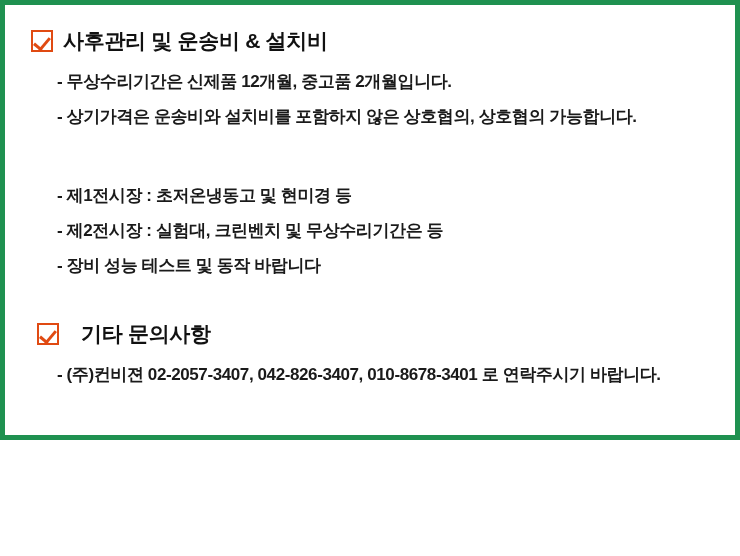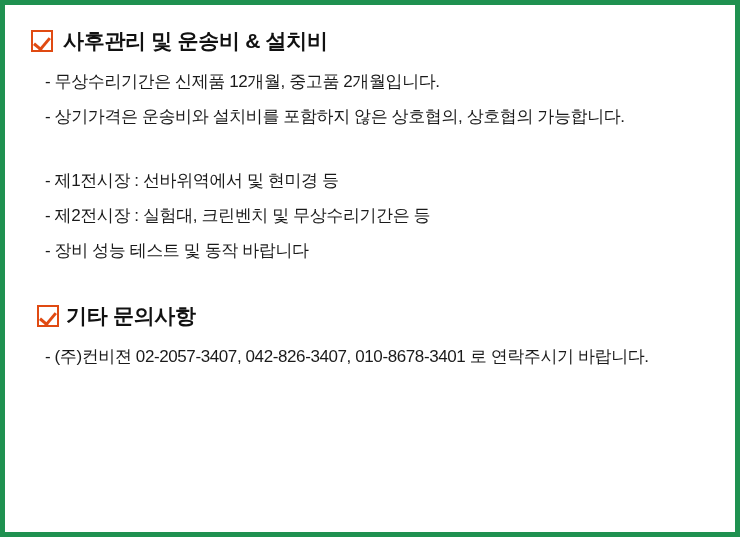--- a/index.html
+++ b/index.html
@@ -9,21 +9,21 @@
   body {
     width: 740px;
     height: 556px;
     background: #ffffff;
     font-family: "Liberation Sans", sans-serif;
     overflow: hidden;
   }
   .page {
     box-sizing: border-box;
     width: 740px;
-    height: 537px;
+    height: 440px;
     border: 5px solid #1f9150;
     background: #ffffff;
     padding: 22px 26px 10px 26px;
   }
   .section {
     margin-bottom: 6px;
   }
   .sec-head {
     display: flex;
     align-items: center;
@@ -51,27 +51,28 @@
     transform: rotate(40deg);
   }
   .sec-title {
     font-size: 21px;
     font-weight: bold;
     color: #111111;
     letter-spacing: -0.3px;
     white-space: nowrap;
   }
   .sec-head.indent-icon {
-    gap: 7px;
+    gap: 22px;
     padding-left: 6px;
   }
   ul.lines {
     list-style: none;
-    margin: 0;
+    margin: 12px;
     padding: 0 0 0 14px;
+    font-weight: bold;
   }
   ul.lines li {
     font-size: 17px;
     color: #1a1a1a;
     line-height: 1.55;
     margin-bottom: 9px;
     letter-spacing: -0.4px;
     white-space: nowrap;
   }
   .spacer-md { height: 28px; }
@@ -89,21 +90,21 @@
     <ul class="lines">
       <li>- 무상수리기간은 신제품 12개월, 중고품 2개월입니다.</li>
       <li>- 상기가격은 운송비와 설치비를 포함하지 않은 상호협의, 상호협의 가능합니다.</li>
     </ul>
   </div>
 
   <div class="spacer-md"></div>
 
   <div class="section">
     <ul class="lines">
-      <li>- 제1전시장 : 선바위역에서 및 현미경 등</li>
+      <li>- 제1전시장 : 초저온냉동고 및 현미경 등</li>
       <li>- 제2전시장 : 실험대, 크린벤치 및 무상수리기간은 등</li>
       <li>- 장비 성능 테스트 및 동작 바랍니다</li>
     </ul>
   </div>
 
   <div class="spacer-md"></div>
 
   <div class="section">
     <div class="sec-head indent-icon">
       <span class="check-icon"></span>

